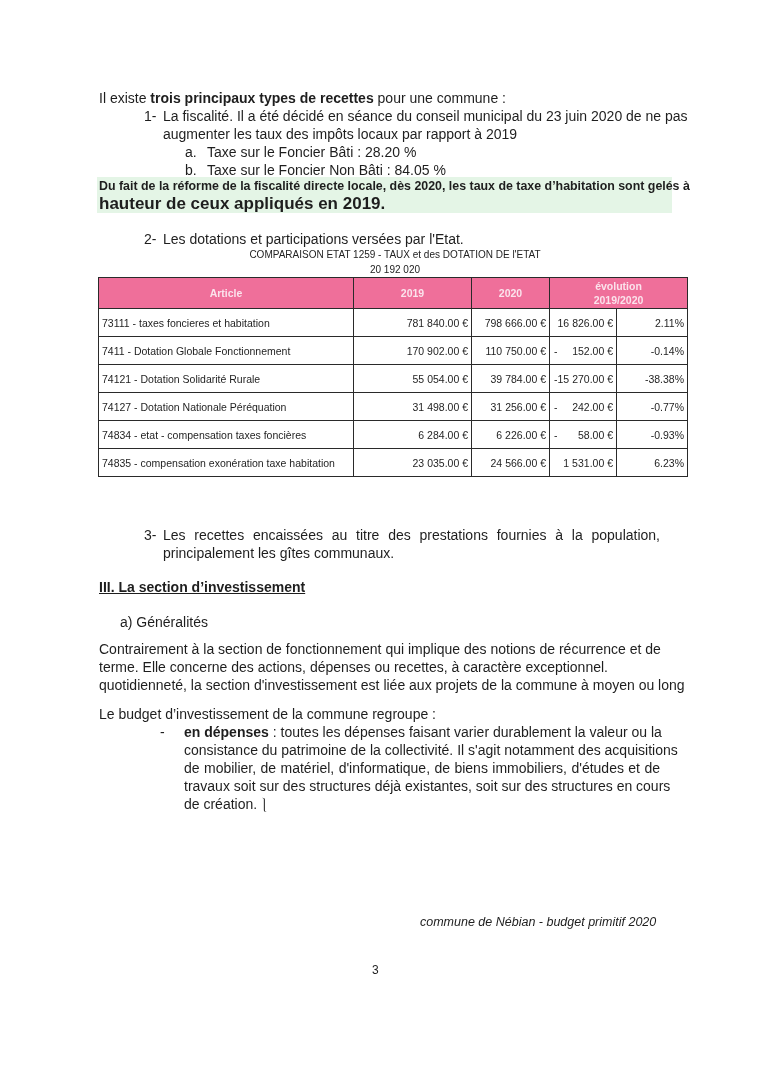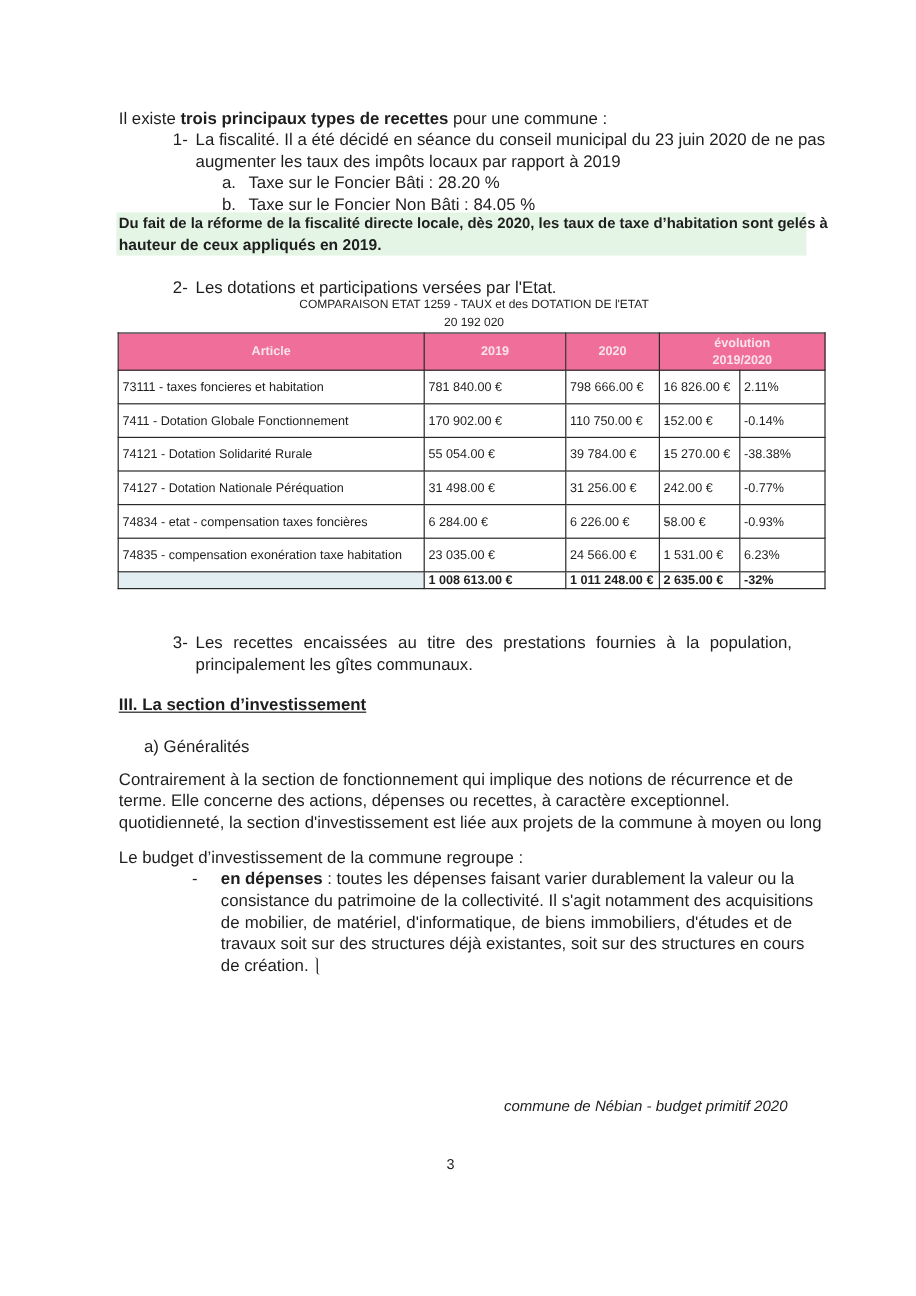--- a/index.html
+++ b/index.html
@@ -15,21 +15,21 @@
     table.dot {
       position: absolute; left: 98px; top: 277px; width: 589px;
       border-collapse: collapse; font-size: 10.5px; table-layout: fixed;
     }
     table.dot td, table.dot th { border: 1.5px solid #2a2a2a; padding: 0 3px; white-space: nowrap; }
     table.dot th {
       background: #ef6f9a; color: #fbe3ec; font-weight: bold; font-size: 10.5px; height: 30px;
     }
     table.dot th.evo { line-height: 14px; }
     table.dot td { height: 27px; }
-    td.num { text-align: left; }
+    td.num { text-align: right; }
     td.neg { position: relative; }
     td.neg .minus { position: absolute; left: 4px; }
     tr.total td { height: 13px; font-weight: bold; }
     tr.total td.blank { background: #e3eef2; }
     .footer { font-style: italic; font-size: 12.5px; }
   </style>
 </head>
 <body>
 
 <div class="abs txt" style="left:99px; top:89px;"><span>Il existe </span><b>trois principaux types de recettes</b><span> pour une commune :</span></div>
@@ -37,21 +37,21 @@
 <div class="abs txt" style="left:144px; top:107px;">1-</div>
 <div class="abs txt" style="left:163px; top:107px;">La fiscalité. Il a été décidé en séance du conseil municipal du 23 juin 2020 de ne pas</div>
 <div class="abs txt" style="left:163px; top:125px;">augmenter les taux des impôts locaux par rapport à 2019</div>
 <div class="abs txt" style="left:185px; top:143px;">a.</div>
 <div class="abs txt" style="left:207px; top:143px;">Taxe sur le Foncier Bâti : 28.20 %</div>
 <div class="abs txt" style="left:185px; top:161px;">b.</div>
 <div class="abs txt" style="left:207px; top:161px;">Taxe sur le Foncier Non Bâti : 84.05 %</div>
 
 <div class="abs hl" style="left:97px; top:177px; width:575px; height:36px;">
   <div class="txt" style="font-weight:bold; font-size:12.4px; padding-left:2px;">Du fait de la réforme de la fiscalité directe locale, dès 2020, les taux de taxe d’habitation sont gelés à</div>
-  <div class="txt" style="font-weight:bold; font-size:13px; padding-left:2px;">hauteur de ceux appliqués en 2019.</div>
+  <div class="txt" style="font-weight:bold; font-size:17px; padding-left:2px;">hauteur de ceux appliqués en 2019.</div>
 </div>
 
 <div class="abs txt" style="left:144px; top:230px;">2-</div>
 <div class="abs txt" style="left:163px; top:230px;">Les dotations et participations versées par l'Etat.</div>
 
 <div class="abs caption" style="left:200px; top:249px; width:390px;">COMPARAISON ETAT 1259 - TAUX et des DOTATION DE l'ETAT</div>
 <div class="abs caption" style="left:300px; top:264px; width:190px;">20 192 020</div>
 
 <table class="dot">
   <colgroup>
@@ -108,27 +108,20 @@
         <td class="num neg"><span class="minus">-</span><span>58.00 €</span></td>
         <td class="num">-0.93%</td>
       </tr>
       <tr>
         <td>74835 - compensation exonération taxe habitation</td>
         <td class="num">23 035.00 €</td>
         <td class="num">24 566.00 €</td>
         <td class="num neg"><span class="minus"></span><span>1 531.00 €</span></td>
         <td class="num">6.23%</td>
       </tr>
-      <tr class="total">
-        <td class="blank"></td>
-        <td class="num">1 008 613.00 €</td>
-        <td class="num">1 011 248.00 €</td>
-        <td class="num">2 635.00 €</td>
-        <td class="num">-32%</td>
-      </tr>
     </tbody>
 </table>
 
 <div class="abs txt" style="left:144px; top:526px;">3-</div>
 <div class="abs txt" style="left:163px; top:526px; width:497px; text-align:justify; text-align-last:justify;">Les recettes encaissées au titre des prestations fournies à la population,</div>
 <div class="abs txt" style="left:163px; top:544px;">principalement les gîtes communaux.</div>
 
 <div class="abs txt" style="left:99px; top:578px; font-weight:bold; text-decoration:underline;">III. La section d’investissement</div>
 <div class="abs txt" style="left:120px; top:613px;">a)  Généralités</div>
 

